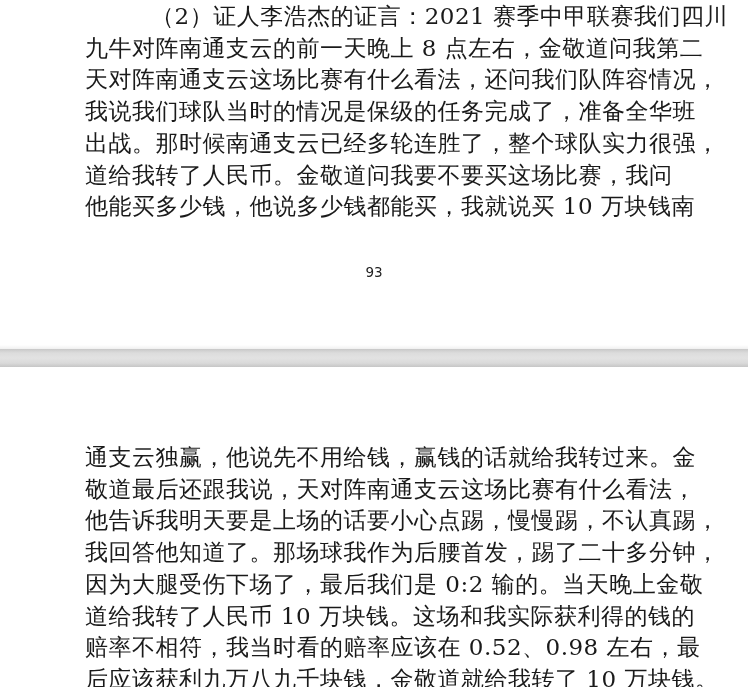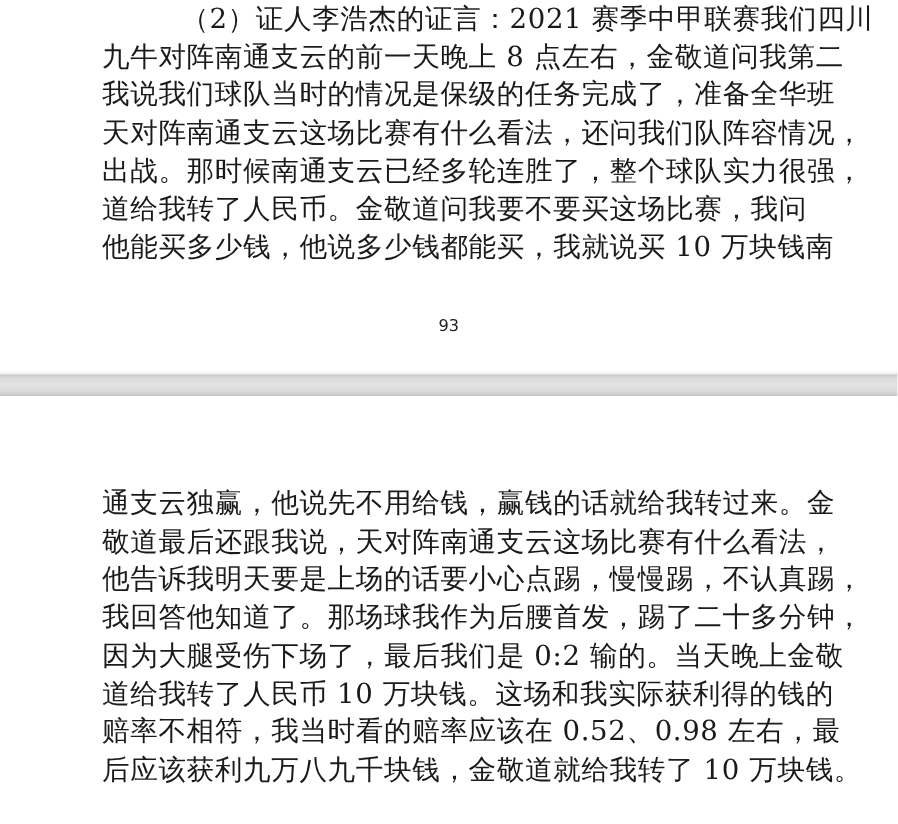--- a/index.html
+++ b/index.html
@@ -14,21 +14,21 @@
     position: relative;
     width: 748px;
     height: 687px;
     background: #ffffff;
   }
   .page {
     position: relative;
     width: 748px;
     background: #ffffff;
   }
-  .page-bottom { height: 312px; }
+  .page-bottom { height: 349px; }
   .page-top    { height: 320px; }
   .text-block {
     position: absolute;
     left: 85px;
     width: 572px;
     color: #1a1a1a;
   }
   .page-bottom .text-block { top: 1px; }
   .page-top    .text-block { top: 75px; }
   .line {
@@ -81,22 +81,22 @@
 </style>
 </head>
 <body>
 
 <div class="viewer">
 
   <div class="page page-bottom">
     <div class="text-block">
       <div class="line indent-first">（2）证人李浩杰的证言：2021 赛季中甲联赛我们四川</div>
       <div class="line">九牛对阵南通支云的前一天晚上 8 点左右，金敬道问我第二</div>
+      <div class="line">天对阵南通支云这场比赛有什么看法，还问我们队阵容情况，</div>
       <div class="line">我说我们球队当时的情况是保级的任务完成了，准备全华班</div>
-      <div class="line">天对阵南通支云这场比赛有什么看法，还问我们队阵容情况，</div>
       <div class="line">出战。那时候南通支云已经多轮连胜了，整个球队实力很强，</div>
       <div class="line">道给我转了人民币。金敬道问我要不要买这场比赛，我问</div>
       <div class="line">他能买多少钱，他说多少钱都能买，我就说买 10 万块钱南</div>
     </div>
     <div class="page-number">93</div>
   </div>
 
   <div class="page-gap"></div>
 
   <div class="page page-top">

